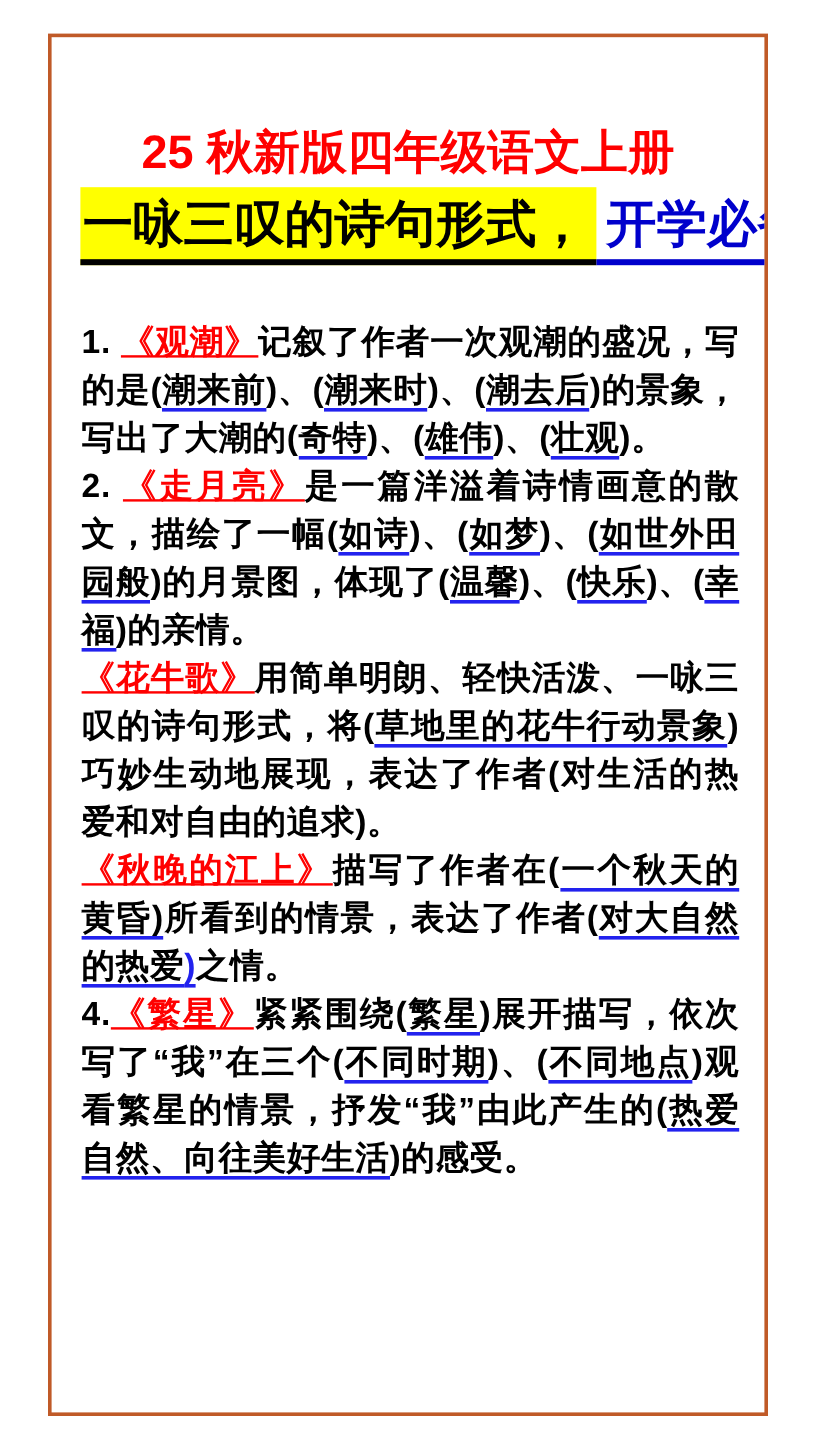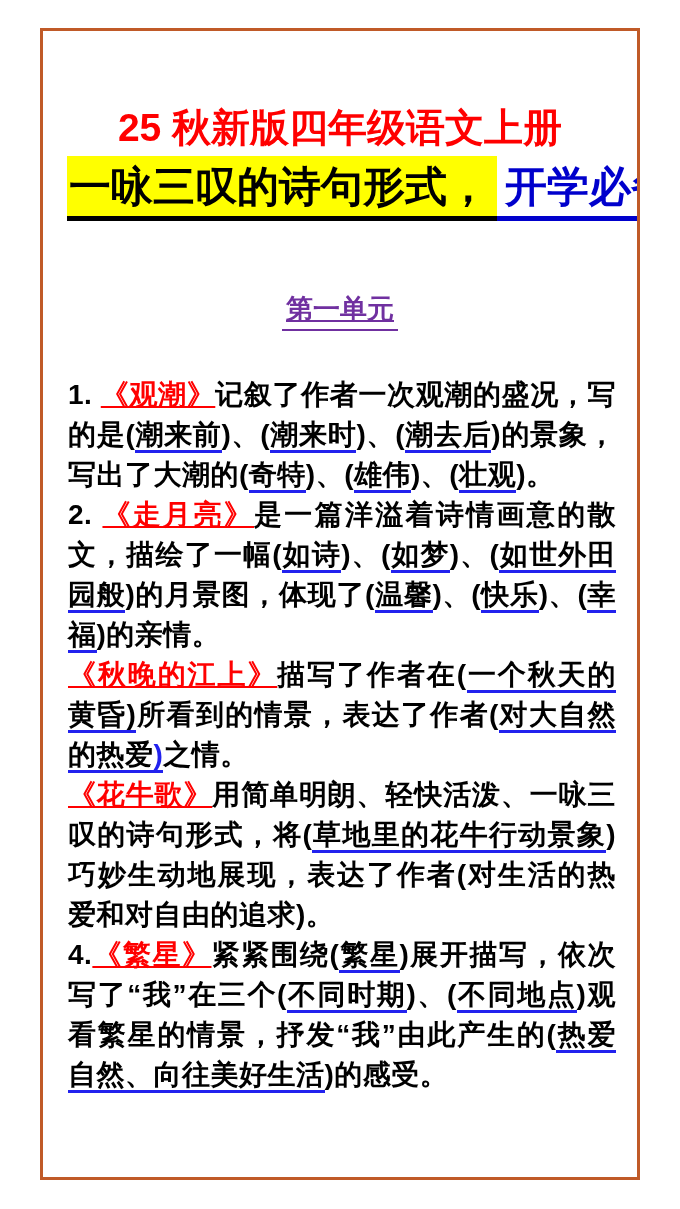--- a/index.html
+++ b/index.html
@@ -102,26 +102,23 @@
 </head>
 <body>
 
 <div class="page">
   <div class="frame">
 
     <h1 class="title">25 秋新版四年级语文上册</h1>
 
     <div class="subtitle"><span class="sub-hl">一咏三叹的诗句形式，</span><span class="sub-blue">开学必备！</span></div>
 
-    <div class="section-wrap">
-      <span class="section-title">第一单元</span>
-    </div>
 
     <div class="bodytext">
         <p><span class="seg-plain">1. </span><span class="seg-book">《观潮》</span><span class="seg-plain">记叙了作者一次观潮的盛况，写的是(</span><span class="seg-blank">潮来前</span><span class="seg-plain">)、(</span><span class="seg-blank">潮来时</span><span class="seg-plain">)、(</span><span class="seg-blank">潮去后</span><span class="seg-plain">)的景象，写出了大潮的(</span><span class="seg-blank">奇特</span><span class="seg-plain">)、(</span><span class="seg-blank">雄伟</span><span class="seg-plain">)、(</span><span class="seg-blank">壮观</span><span class="seg-plain">)。</span></p>
         <p><span class="seg-plain">2. </span><span class="seg-book">《走月亮》</span><span class="seg-plain">是一篇洋溢着诗情画意的散文，描绘了一幅(</span><span class="seg-blank">如诗</span><span class="seg-plain">)、(</span><span class="seg-blank">如梦</span><span class="seg-plain">)、(</span><span class="seg-blank">如世外田园般</span><span class="seg-plain">)的月景图，体现了(</span><span class="seg-blank">温馨</span><span class="seg-plain">)、(</span><span class="seg-blank">快乐</span><span class="seg-plain">)、(</span><span class="seg-blank">幸福</span><span class="seg-plain">)的亲情。</span></p>
+        <p><span class="seg-book">《花牛歌》</span><span class="seg-plain">用简单明朗、轻快活泼、一咏三叹的诗句形式，将(</span><span class="seg-blank">草地里的花牛行动景象</span><span class="seg-plain">)巧妙生动地展现，表达了作者(对生活的热爱和对自由的追求)。</span></p>
         <p><span class="seg-book">《秋晚的江上》</span><span class="seg-plain">描写了作者在(</span><span class="seg-blank">一个秋天的黄昏)</span><span class="seg-plain">所看到的情景，表达了作者(</span><span class="seg-blank">对大自然的热爱</span><span class="seg-blank-blue">)</span><span class="seg-plain">之情。</span></p>
-        <p><span class="seg-book">《花牛歌》</span><span class="seg-plain">用简单明朗、轻快活泼、一咏三叹的诗句形式，将(</span><span class="seg-blank">草地里的花牛行动景象</span><span class="seg-plain">)巧妙生动地展现，表达了作者(对生活的热爱和对自由的追求)。</span></p>
         <p><span class="seg-plain">4.</span><span class="seg-book">《繁星》</span><span class="seg-plain">紧紧围绕(</span><span class="seg-blank">繁星</span><span class="seg-plain">)展开描写，依次写了“我”在三个(</span><span class="seg-blank">不同时期</span><span class="seg-plain">)、(</span><span class="seg-blank">不同地点</span><span class="seg-plain">)观看繁星的情景，抒发“我”由此产生的(</span><span class="seg-blank">热爱自然、向往美好生活</span><span class="seg-plain">)的感受。</span></p>
       </div>
 
   </div>
 </div>
 
 </body></html>

